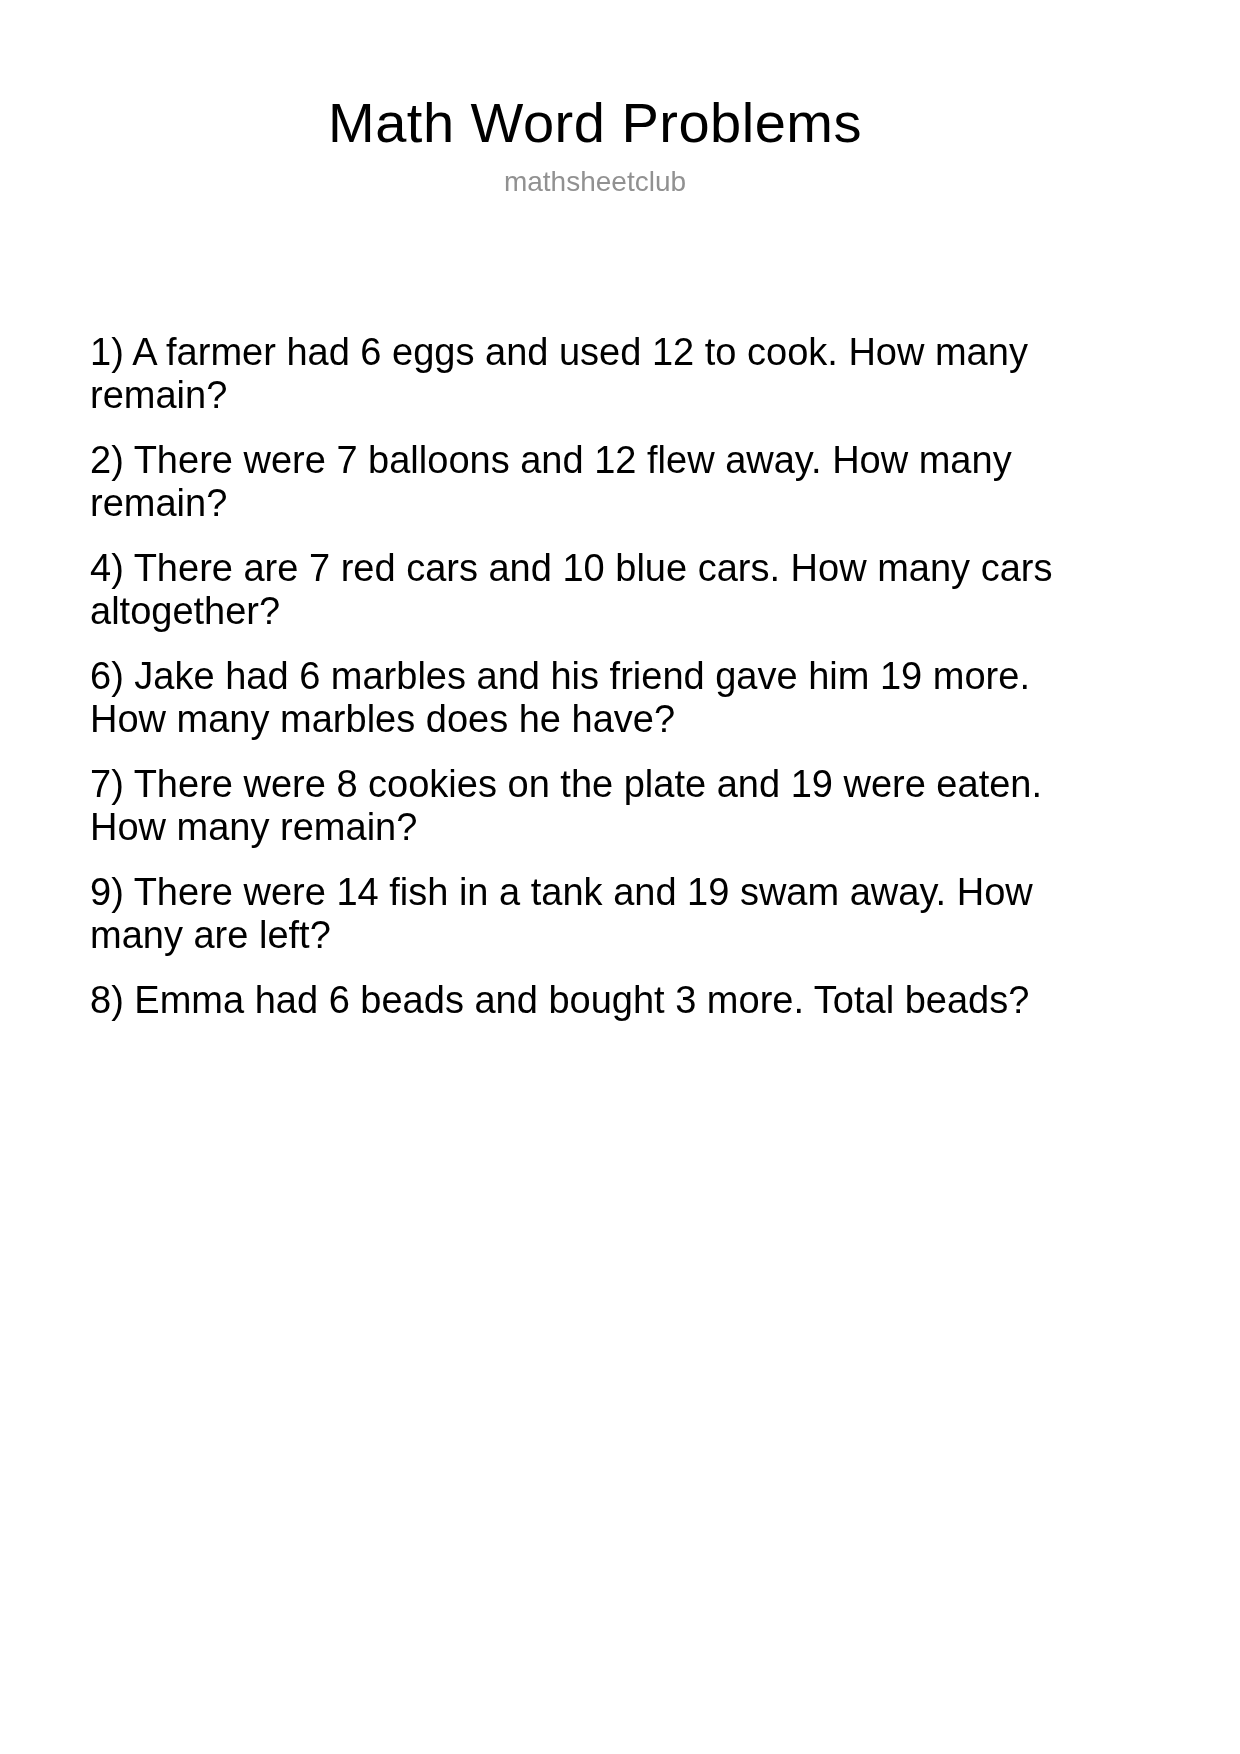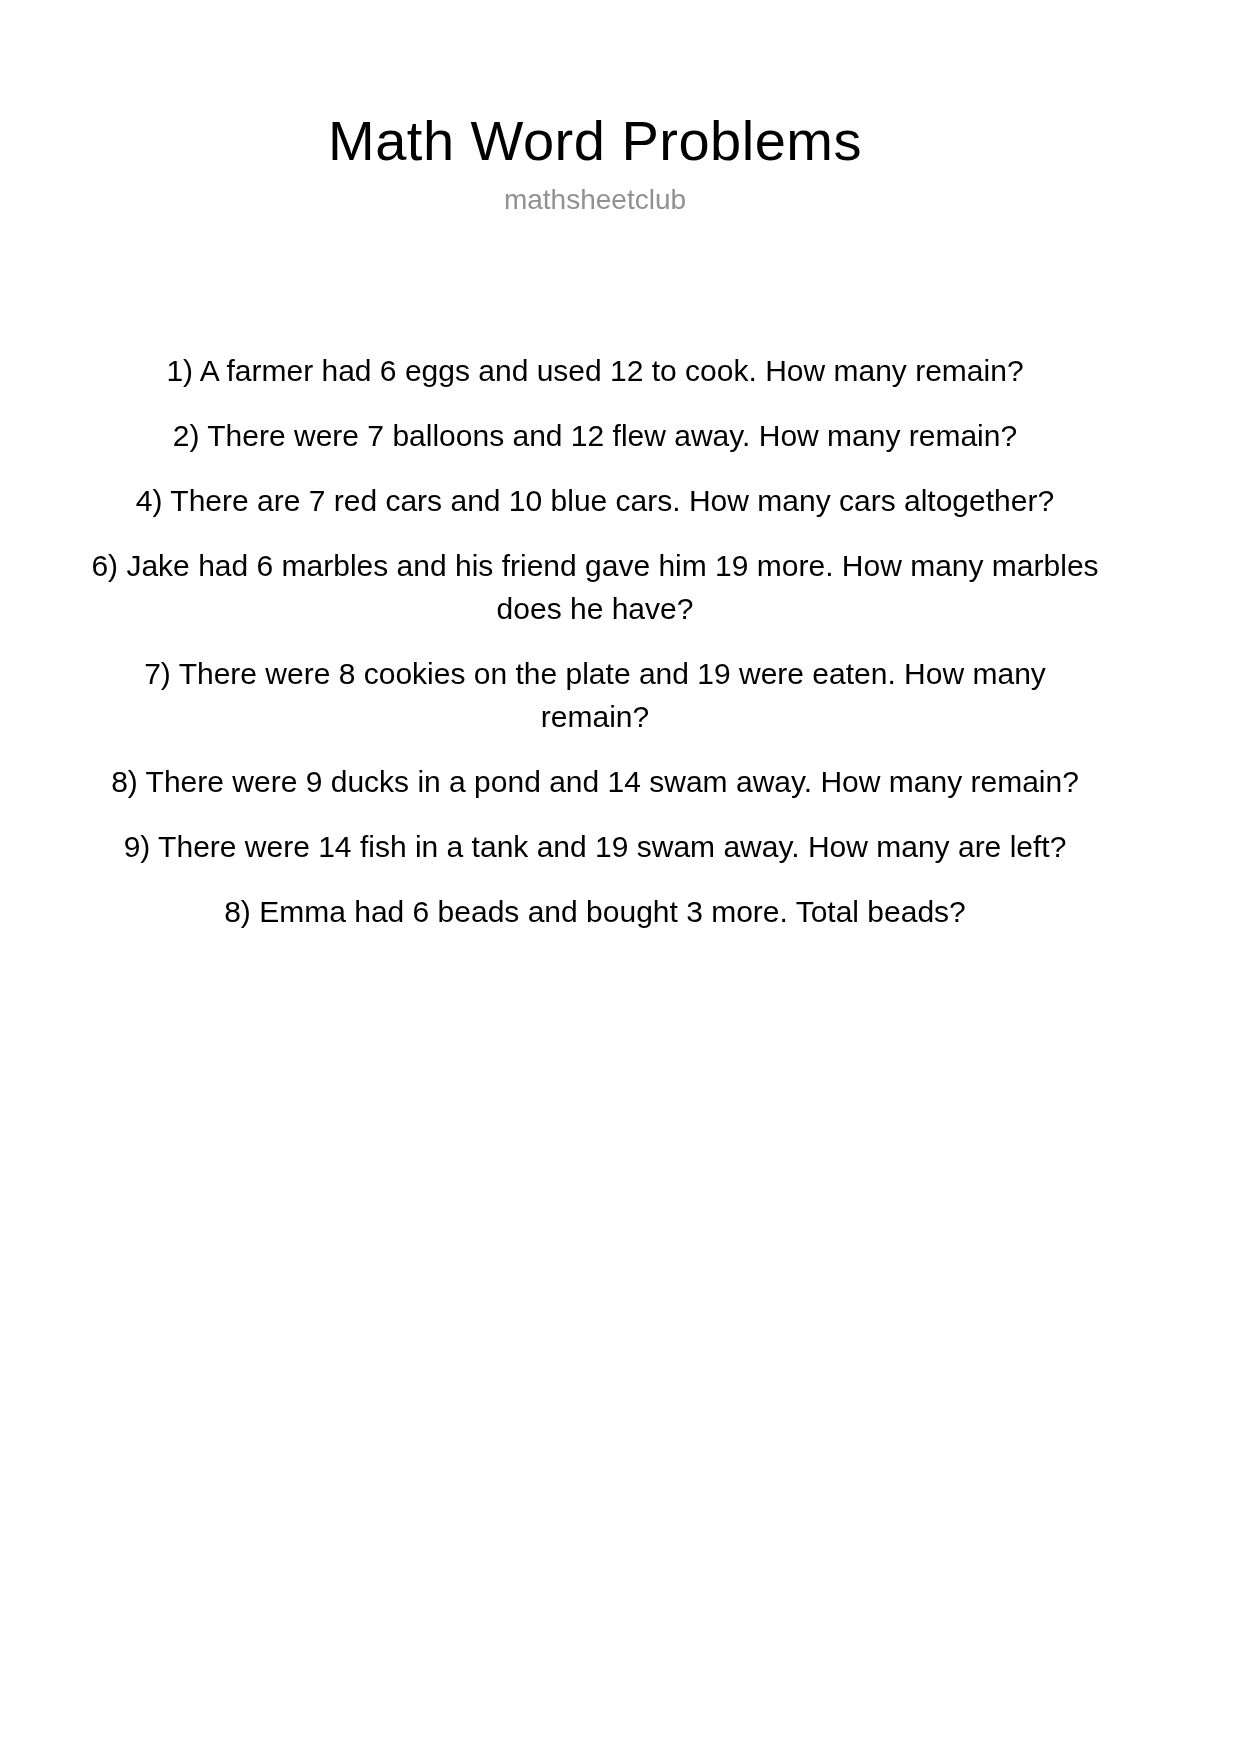--- a/index.html
+++ b/index.html
@@ -27,56 +27,53 @@
     margin-left:90px;
   }
   .doc-title{
     padding-top:90px;
     font-size:56px;
     font-weight:400;
     line-height:1.18;
     text-align:center;
     color:var(--text-color);
     letter-spacing:0.5px;
-    margin-top:18px;
   }
   .doc-subtitle{
     margin-top:10px;
     font-size:28px;
     font-weight:400;
     text-align:center;
     color:var(--subtitle-color);
   }
   .problems{
     margin-top:133px;
     list-style:none;
   }
   .problem{
-    font-size:30px;
+    font-size:38px;
     line-height:43px;
     margin-bottom:22px;
     color:var(--text-color);
-    text-align:center;
   }
 </style>
 </head>
 <body>
 
 <div class="sheet">
   <div class="content">
 
     <h1 class="doc-title">Math Word Problems</h1>
 
     <div class="doc-subtitle">mathsheetclub</div>
 
     <div class="problems">
       <p class="problem">1) A farmer had 6 eggs and used 12 to cook. How many remain?</p>
       <p class="problem">2) There were 7 balloons and 12 flew away. How many remain?</p>
       <p class="problem">4) There are 7 red cars and 10 blue cars. How many cars altogether?</p>
       <p class="problem">6) Jake had 6 marbles and his friend gave him 19 more. How many marbles does he have?</p>
       <p class="problem">7) There were 8 cookies on the plate and 19 were eaten. How many remain?</p>
-      <p class="problem">8) There were 9 ducks in a pond and 14 swam away. How many remain?</p>
       <p class="problem">9) There were 14 fish in a tank and 19 swam away. How many are left?</p>
       <p class="problem">8) Emma had 6 beads and bought 3 more. Total beads?</p>
     </div>
 
   </div>
 </div>
 
 </body></html>

